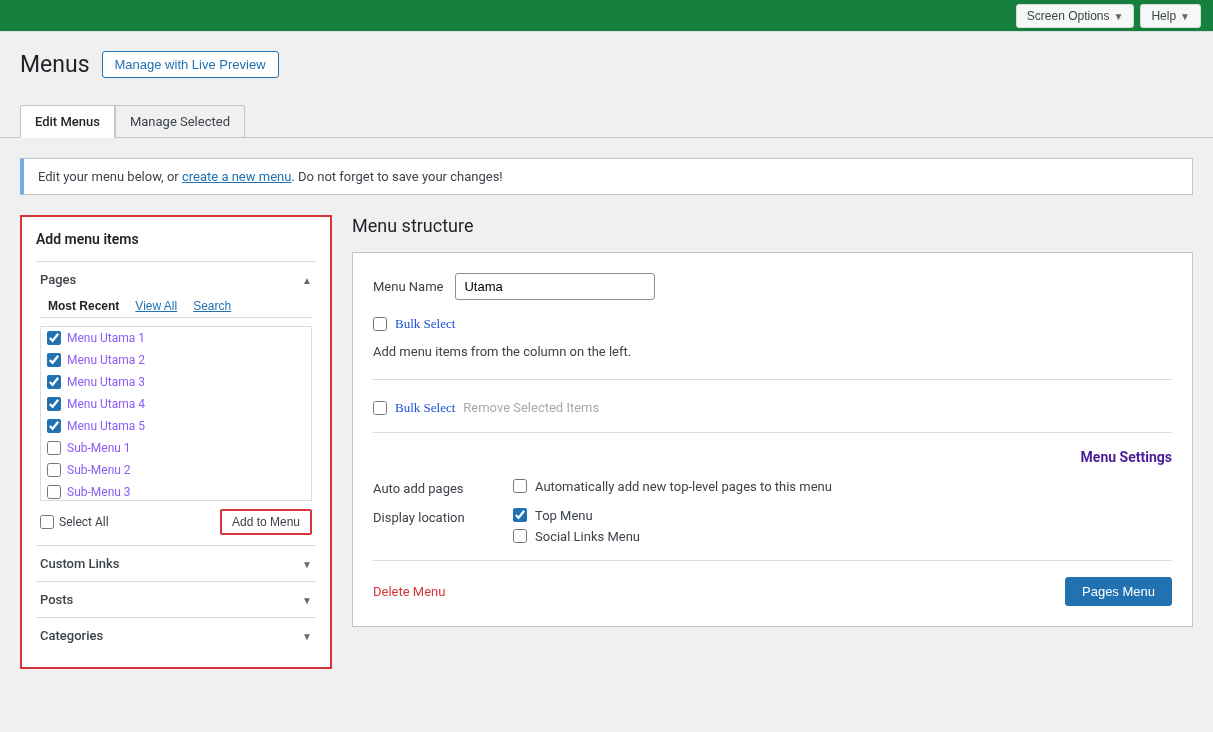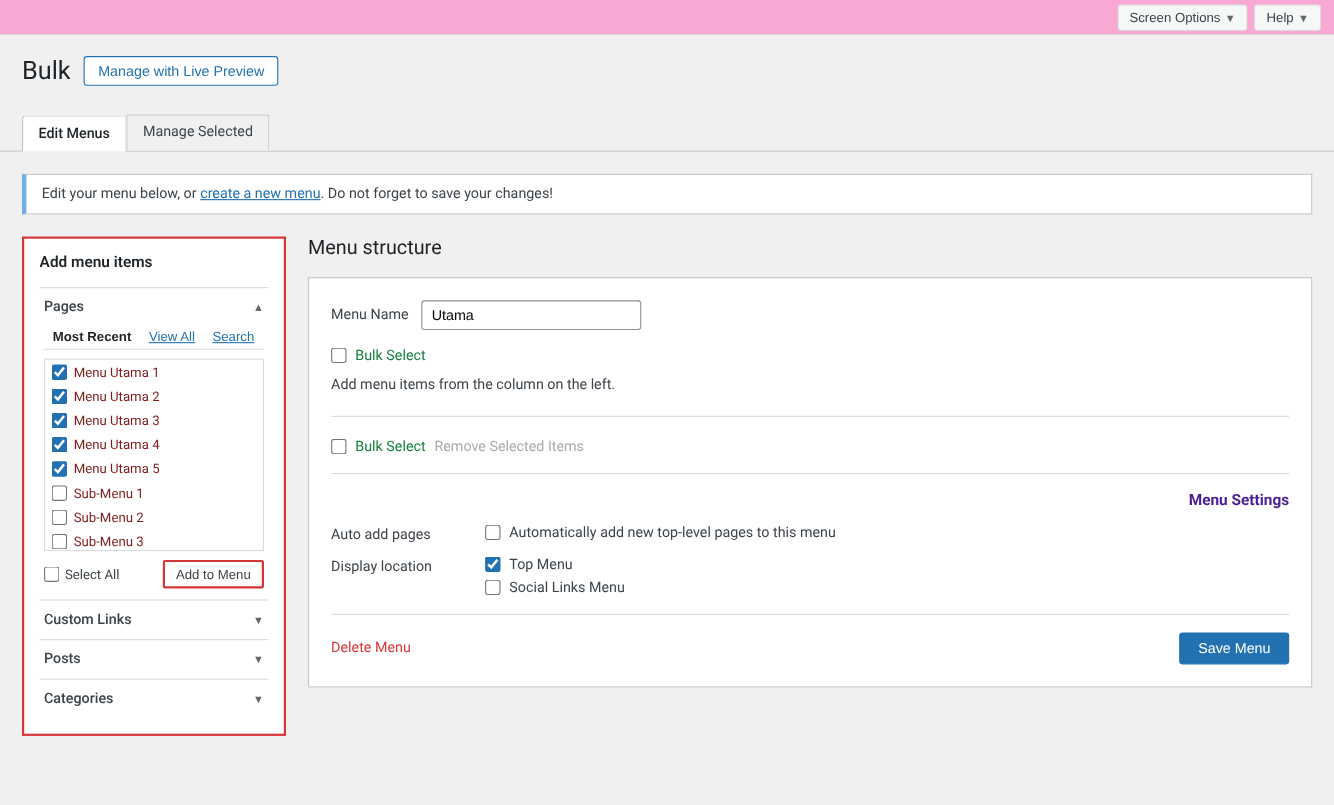--- a/index.html
+++ b/index.html
@@ -1,63 +1,63 @@
 <!DOCTYPE html>
 <html><head>
   <meta charset="utf-8">
   <style>
     * { box-sizing: border-box; margin: 0; padding: 0; }
     body { font-family: -apple-system, BlinkMacSystemFont, "Segoe UI", Roboto, sans-serif; font-size: 13px; background: #f0f0f1; color: #3c434a; }
 
     
-    .top-bar { background: #f9a8d4; border-bottom: 1px solid #dcdcde; display: flex; align-items: center; justify-content: flex-end; padding: 0 12px; height: 32px; }
+    .top-bar { background: #15803d; border-bottom: 1px solid #dcdcde; display: flex; align-items: center; justify-content: flex-end; padding: 0 12px; height: 32px; }
     .top-bar-btn { background: #f6f7f7; border: 1px solid #dcdcde; border-radius: 3px; padding: 4px 10px; font-size: 12px; cursor: pointer; display: flex; align-items: center; gap: 4px; margin-left: 6px; color: #3c434a; }
 
     
     .page-header { background: #f0f0f1; padding: 18px 20px 0 20px; display: flex; align-items: center; gap: 12px; }
     .page-title { font-size: 23px; font-weight: 400; color: #1d2327; line-height: 1.3; }
     .live-preview-btn { background: #fff; border: 1px solid #2271b1; border-radius: 3px; color: #2271b1; padding: 5px 12px; font-size: 13px; cursor: pointer; }
 
     
-    .tabs { background: #f0f0f1; padding: 16px 20px 0 20px; display: flex; gap: 0; border-bottom: 1px solid #c3c4c7; margin-top: 8px; }
+    .tabs { background: #f0f0f1; padding: 16px 20px 0 20px; display: flex; gap: 0; border-bottom: 1px solid #c3c4c7; margin-top: 8px; align-items: flex-end; }
     .tab { padding: 8px 14px; font-size: 13px; border: 1px solid #c3c4c7; border-bottom: none; cursor: pointer; background: #f0f0f1; color: #3c434a; }
     .tab.active { background: #fff; border-bottom: 1px solid #fff; color: #1d2327; font-weight: 500; position: relative; bottom: -1px; }
     .tab:first-child { border-radius: 3px 0 0 0; }
     .tab:last-child { border-radius: 0 3px 0 0; }
 
     
     .main { background: #f0f0f1; padding: 20px 20px; }
 
     
     .notice { background: #fff; border: 1px solid #c3c4c7; border-left: 4px solid #72aee6; padding: 10px 14px; margin-bottom: 20px; font-size: 13px; }
     .notice a { color: #2271b1; }
 
     
     .columns { display: flex; gap: 20px; }
 
     
-    .left-col { width: 240px; flex-shrink: 0; border: 2px solid #d63638; background: #fff; padding: 14px; }
+    .left-col { width: 312px; flex-shrink: 0; border: 2px solid #d63638; background: #fff; padding: 14px; }
     .left-col-title { font-size: 14px; font-weight: 600; margin-bottom: 14px; color: #1d2327; }
 
     
     .accordion-section { border-top: 1px solid #dcdcde; }
     .accordion-header { display: flex; align-items: center; justify-content: space-between; padding: 10px 4px; cursor: pointer; font-size: 13px; font-weight: 500; }
     .accordion-header.open { padding-bottom: 0; }
     .accordion-content { padding: 8px 4px 10px 4px; }
 
     
     .pages-tabs { display: flex; gap: 0; margin-bottom: 8px; border-bottom: 1px solid #dcdcde; }
     .pages-tab { padding: 4px 8px; font-size: 12px; cursor: pointer; color: #2271b1; text-decoration: underline; background: none; border: none; }
     .pages-tab.active { color: #1d2327; text-decoration: none; font-weight: 600; }
 
     
     .checkbox-list { border: 1px solid #dcdcde; max-height: 175px; overflow-y: auto; margin-bottom: 8px; }
     .checkbox-item { display: flex; align-items: center; gap: 6px; padding: 4px 6px; font-size: 12px; }
     .checkbox-item input[type="checkbox"] { width: 14px; height: 14px; cursor: pointer; }
-    .checkbox-item label { cursor: pointer; color: #7f1d1d; }
+    .checkbox-item label { cursor: pointer; color: #8b5cf6; }
 
     
     .checkbox-list::-webkit-scrollbar { width: 8px; }
     .checkbox-list::-webkit-scrollbar-track { background: #f0f0f1; }
     .checkbox-list::-webkit-scrollbar-thumb { background: #c3c4c7; border-radius: 3px; }
 
     
     .pages-footer { display: flex; align-items: center; justify-content: space-between; margin-top: 6px; }
     .select-all-label { display: flex; align-items: center; gap: 5px; font-size: 12px; cursor: pointer; }
     .add-to-menu-btn { background: #fff; border: 2px solid #d63638; color: #3c434a; padding: 4px 10px; font-size: 12px; cursor: pointer; border-radius: 2px; font-weight: 500; }
@@ -68,21 +68,21 @@
     
     .menu-structure-title { font-size: 18px; font-weight: 400; color: #1d2327; margin-bottom: 16px; }
     .menu-structure-box { background: #fff; border: 1px solid #c3c4c7; padding: 20px; }
 
     .menu-name-row { display: flex; align-items: center; gap: 12px; margin-bottom: 16px; }
     .menu-name-label { font-size: 13px; color: #3c434a; white-space: nowrap; }
     .menu-name-input { border: 1px solid #8c8f94; border-radius: 3px; padding: 5px 8px; font-size: 13px; width: 200px; }
 
     .bulk-select-row { display: flex; align-items: center; gap: 8px; margin-bottom: 12px; }
     .bulk-checkbox { width: 14px; height: 14px; }
-    .bulk-label { font-size: 13px; color: #15803d; }
+    .bulk-label { font-size: 13px; color: #1d4ed8; font-family: Liberation Serif, serif; }
 
     .add-from-left { font-size: 13px; color: #3c434a; margin-bottom: 20px; padding-bottom: 20px; border-bottom: 1px solid #dcdcde; }
 
     .bulk-select-row2 { display: flex; align-items: center; gap: 8px; margin-bottom: 16px; padding-bottom: 16px; border-bottom: 1px solid #dcdcde; }
     .remove-link { color: #a7aaad; font-size: 13px; text-decoration: none; cursor: pointer; }
 
     
     .menu-settings-title { font-size: 14px; font-weight: 700; color: #4c1d95; margin-bottom: 14px; text-align: right; }
     .settings-row { display: flex; align-items: flex-start; margin-bottom: 12px; }
     .settings-label { font-size: 13px; color: #3c434a; width: 140px; flex-shrink: 0; padding-top: 2px; }
@@ -110,21 +110,21 @@
     <span>Screen Options</span>
     <span class="chevron-down"></span>
   </button>
   <button class="top-bar-btn">
     <span>Help</span>
     <span class="chevron-down"></span>
   </button>
 </div>
 
 <div class="page-header">
-  <h1 class="page-title">Bulk</h1>
+  <h1 class="page-title">Menus</h1>
   <button class="live-preview-btn">Manage with Live Preview</button>
 </div>
 
 <div class="tabs">
   <div class="tab active">Edit Menus</div>
   <div class="tab">Manage Selected</div>
 </div>
 
 <div class="main">
 
@@ -262,20 +262,20 @@
               <label class="settings-checkbox-row">
                 <input type="checkbox" class="settings-checkbox" style="">
                 <span>Social Links Menu</span>
               </label>
             </div>
           </div>
         </div>
 
         <div class="footer-row">
           <a class="delete-link">Delete Menu</a>
-          <button class="save-menu-btn">Save Menu</button>
+          <button class="save-menu-btn">Pages Menu</button>
         </div>
 
       </div>
     </div>
 
   </div>
 </div>
 
 </body></html>

